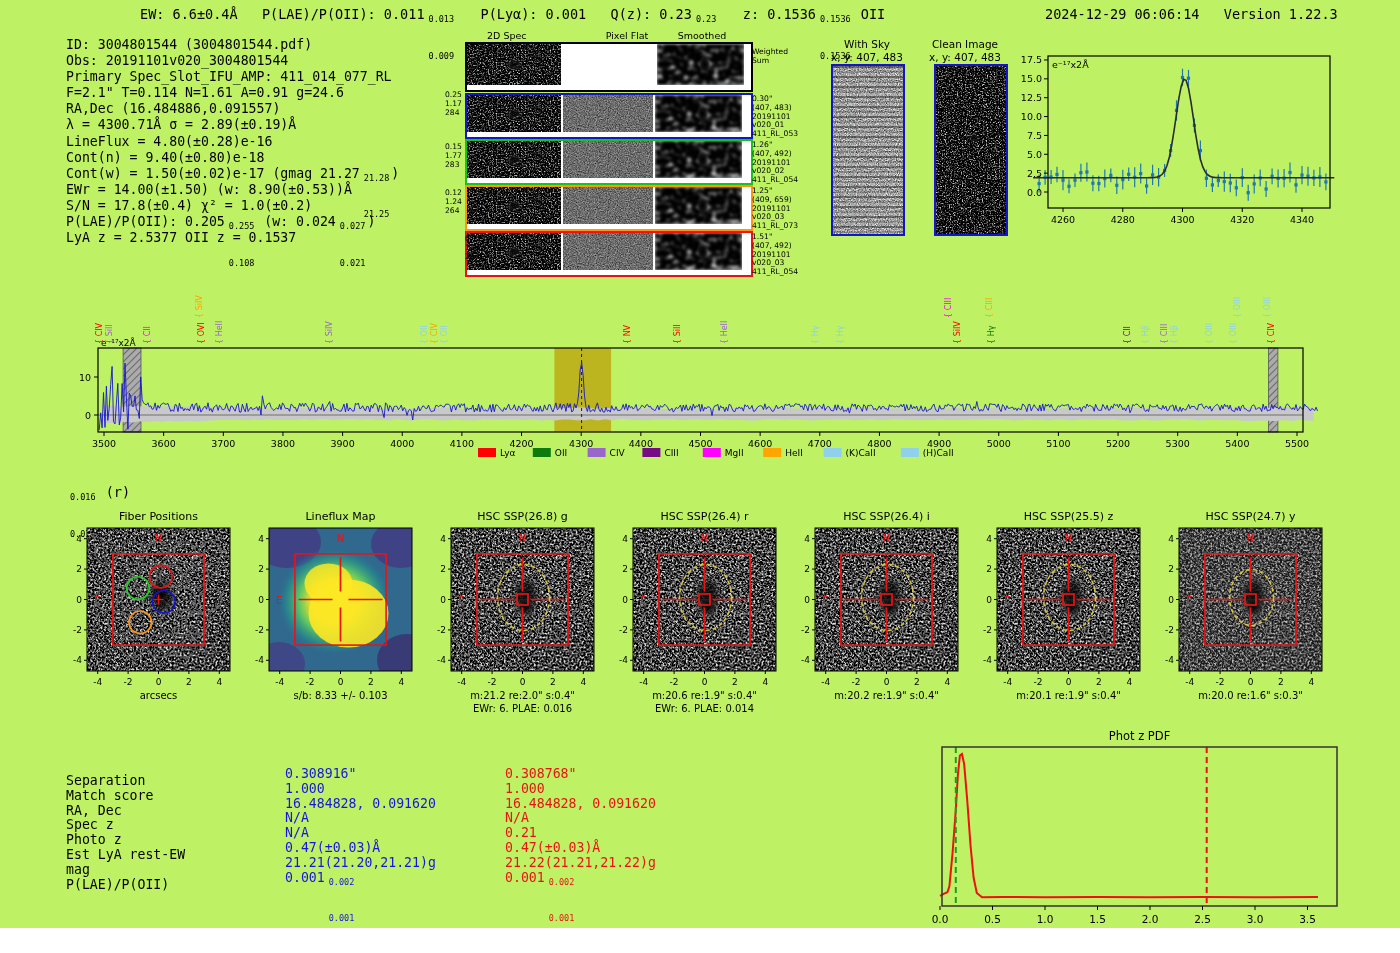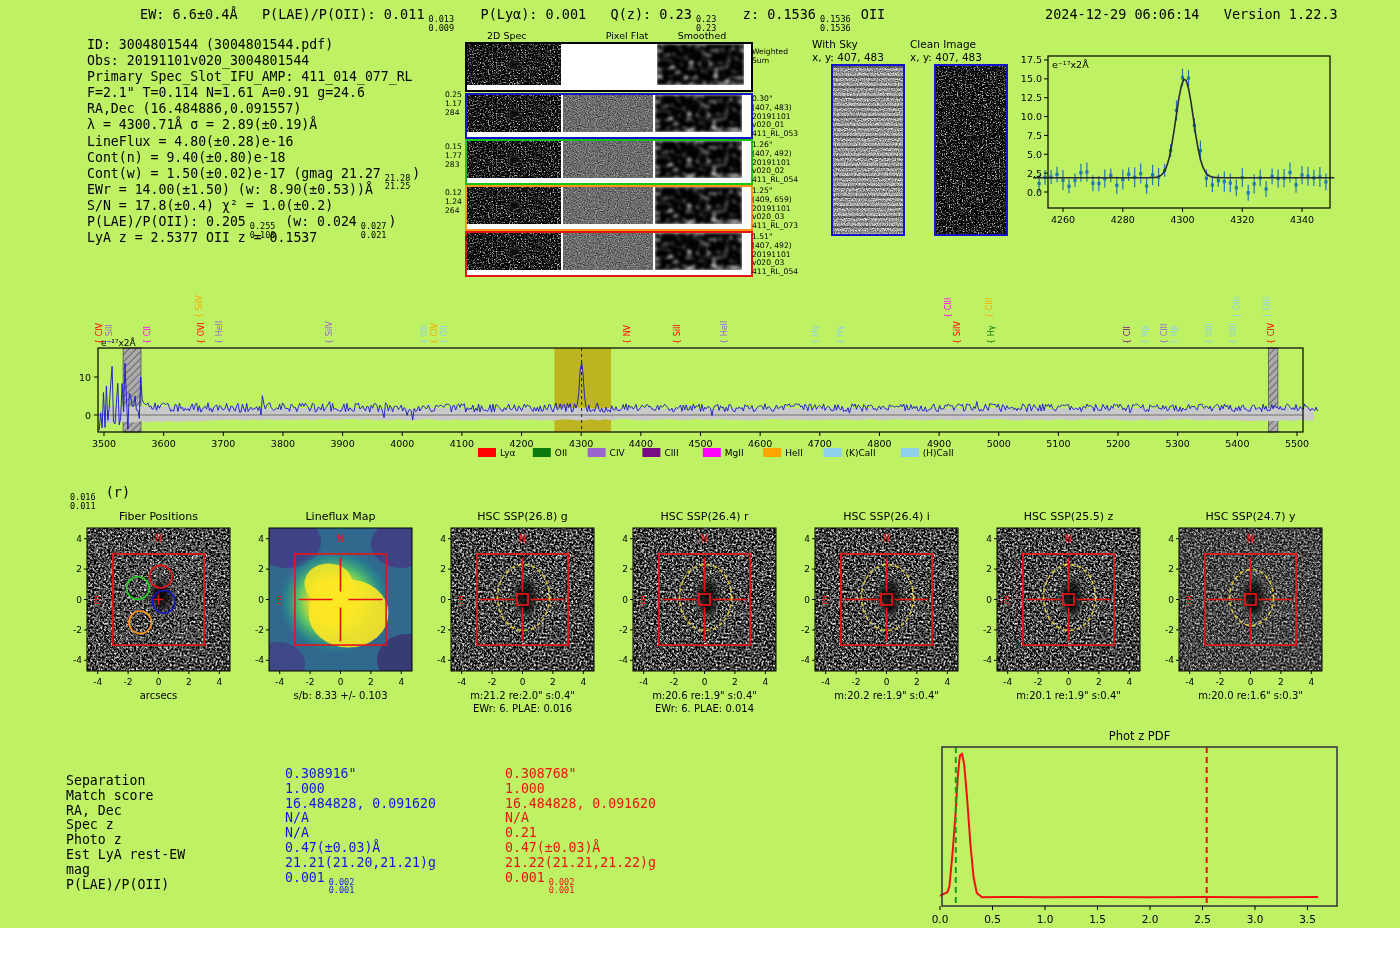--- a/index.html
+++ b/index.html
@@ -1,29 +1,29 @@
 <!DOCTYPE html>
 <html><head>
 <meta charset="utf-8">
 <style>
   html,body{margin:0;padding:0;background:#fff;}
   #page{position:relative;width:1400px;height:928px;background:#bef264;overflow:hidden;
         font-family:"DejaVu Sans Mono","Liberation Mono",monospace;color:#000;}
   .abs{position:absolute;}
   .hdrline{font-size:13.5px;white-space:nowrap;}
   .stk{display:inline-flex;flex-direction:column;vertical-align:-3px;line-height:1.0;
-       font-size:8.5px;margin:0 2px 0 4px;}
+       font-size:8.5px;margin:0 2px 0 4px;gap:28px;}
   .stk span{display:block;}
   .info{font-size:13.2px;line-height:16.1px;white-space:nowrap;}
-  .info .il{height:16.1px;margin-left:21px;}
+  .info .il{height:16.1px;}
   .t9{font-size:9.5px;font-family:"DejaVu Sans","Liberation Sans",sans-serif;}
   .t8{font-size:7.6px;line-height:8.8px;font-family:"DejaVu Sans","Liberation Sans",sans-serif;}
   .twodrow{position:absolute;left:465px;width:284px;height:42px;background:#fff;display:flex;}
   .skybox{position:absolute;border:2px solid #1414cc;box-sizing:border-box;overflow:hidden;}
-  .skytitle{position:absolute;text-align:left;font-family:"DejaVu Sans","Liberation Sans",sans-serif;
+  .skytitle{position:absolute;text-align:center;font-family:"DejaVu Sans","Liberation Sans",sans-serif;
             font-size:10.5px;line-height:12.5px;width:110px;}
   .tblLabels div{height:14.8px;font-size:13.2px;}
   .tblCol div{height:14.8px;font-size:13.2px;white-space:nowrap;}
   svg text{font-family:"DejaVu Sans","Liberation Sans",sans-serif;}
 </style>
 </head>
 <body>
 
 <div id="page">
 

